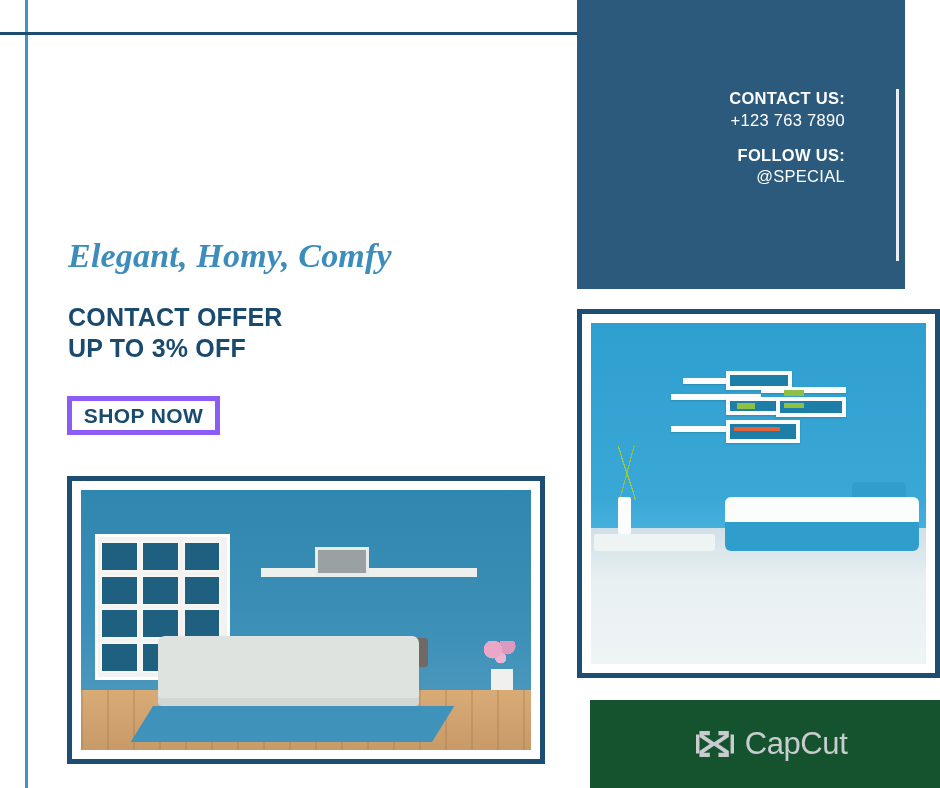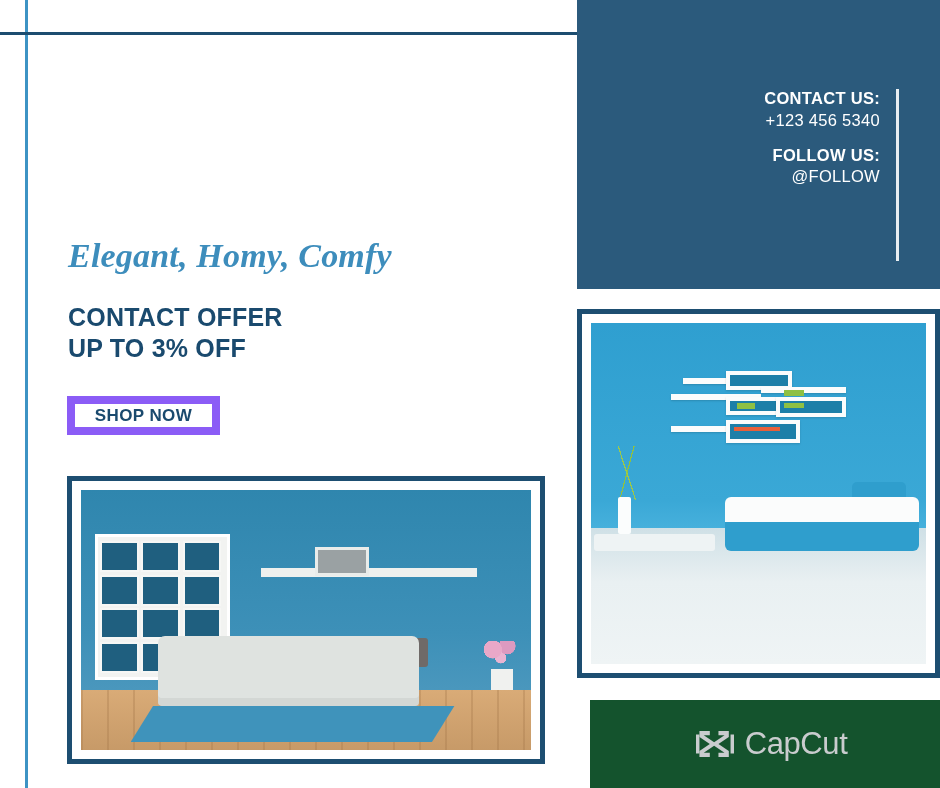--- a/index.html
+++ b/index.html
@@ -56,34 +56,34 @@
     font-weight: 700;
     font-size: 25px;
     line-height: 1.22;
     letter-spacing: 0.2px;
   }
   .offer span { display: block; }
 
   .shop-btn {
     position: absolute; left: 67px; top: 396px;
     width: 153px; height: 39px;
-    border: 8px solid #8b5cf6;
+    border: 5px solid #8b5cf6;
     background: #ffffff;
     color: #1a4a6e;
     font-weight: 700;
-    font-size: 17px;
+    font-size: 21px;
     letter-spacing: 0.4px;
     display: flex; align-items: center; justify-content: center;
     cursor: pointer;
   }
 
   
   .contact-panel {
     position: absolute; left: 577px; top: 0;
-    width: 363px; height: 289px;
+    width: 328px; height: 289px;
     background: #2b5a7c;
   }
   .contact-inner {
     position: absolute; right: 60px; top: 88px;
     text-align: right;
     color: #ffffff;
   }
   .contact-block { margin-bottom: 13px; }
   .contact-block:last-child { margin-bottom: 12px; }
   .c-label {
@@ -277,25 +277,25 @@
     <span>CONTACT OFFER</span>
     <span>UP TO 3% OFF</span>
   </div>
 
   <div class="shop-btn">SHOP NOW</div>
 
   <div class="contact-panel">
     <div class="contact-inner">
       <div class="contact-block">
         <div class="c-label">CONTACT US:</div>
-        <div class="c-value">+123 456 5340</div>
+        <div class="c-value">+123 763 7890</div>
       </div>
       <div class="contact-block">
         <div class="c-label">FOLLOW US:</div>
-        <div class="c-value">@FOLLOW</div>
+        <div class="c-value">@SPECIAL</div>
       </div>
     </div>
   </div>
   <div class="contact-vline"></div>
 
   <div class="right-frame">
     <div class="right-photo">
       <div class="r-floor"></div>
       <div class="r-shelves">
         <div class="r-shelf" style="left:0;top:26%;width:46%;height:7%;"></div>

